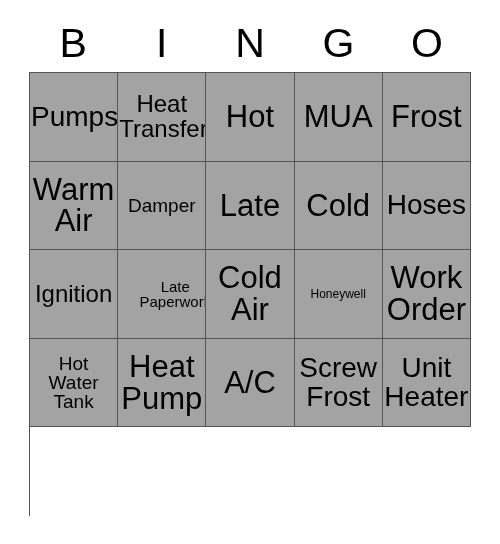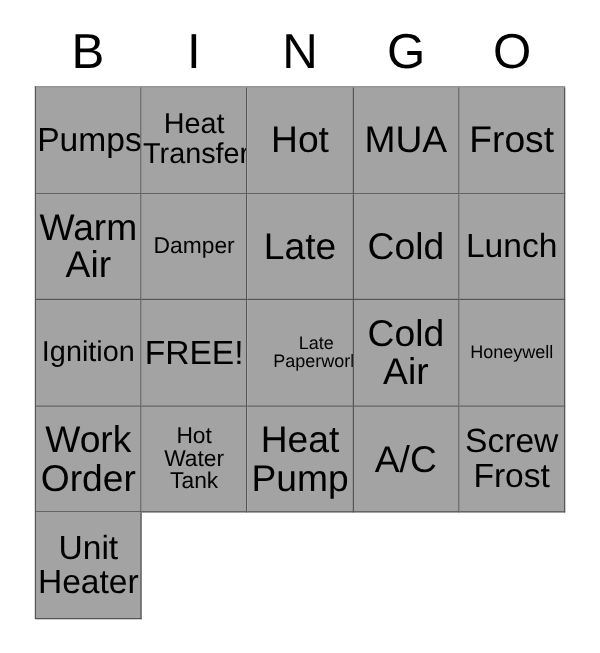--- a/index.html
+++ b/index.html
@@ -65,21 +65,21 @@
     line-height: 1.02;
     word-break: normal;
     white-space: pre-line;
   }
   
   .sz-xl { font-size: 31px; }
   .sz-lg { font-size: 28px; }
   .sz-md { font-size: 24px; }
   .sz-sm { font-size: 19px; }
   .sz-xs { font-size: 15px; padding-left: 27px; }
-  .sz-xxs { font-size: 15px; }
+  .sz-xxs { font-size: 12px; }
 </style>
 </head>
 <body>
 
 <div id="card">
 
   <div id="header-row">
     <div class="header-letter">B</div>
     <div class="header-letter">I</div>
     <div class="header-letter">N</div>
@@ -114,27 +114,24 @@
         <span class="cell-text sz-sm">Damper</span>
       </div>
     <div class="cell">
         <span class="cell-text sz-xl">Late</span>
       </div>
     <div class="cell">
         <span class="cell-text sz-xl">Cold</span>
       </div>
 
     <div class="cell">
-        <span class="cell-text sz-lg">Lunch</span>
+        <span class="cell-text sz-lg">Hoses</span>
       </div>
     <div class="cell">
         <span class="cell-text sz-md">Ignition</span>
-      </div>
-    <div class="cell">
-        <span class="cell-text sz-lg">FREE!</span>
       </div>
     <div class="cell">
         <span class="cell-text sz-xs">Late
 Paperwork</span>
       </div>
     <div class="cell">
         <span class="cell-text sz-xl">Cold
 Air</span>
       </div>
 

